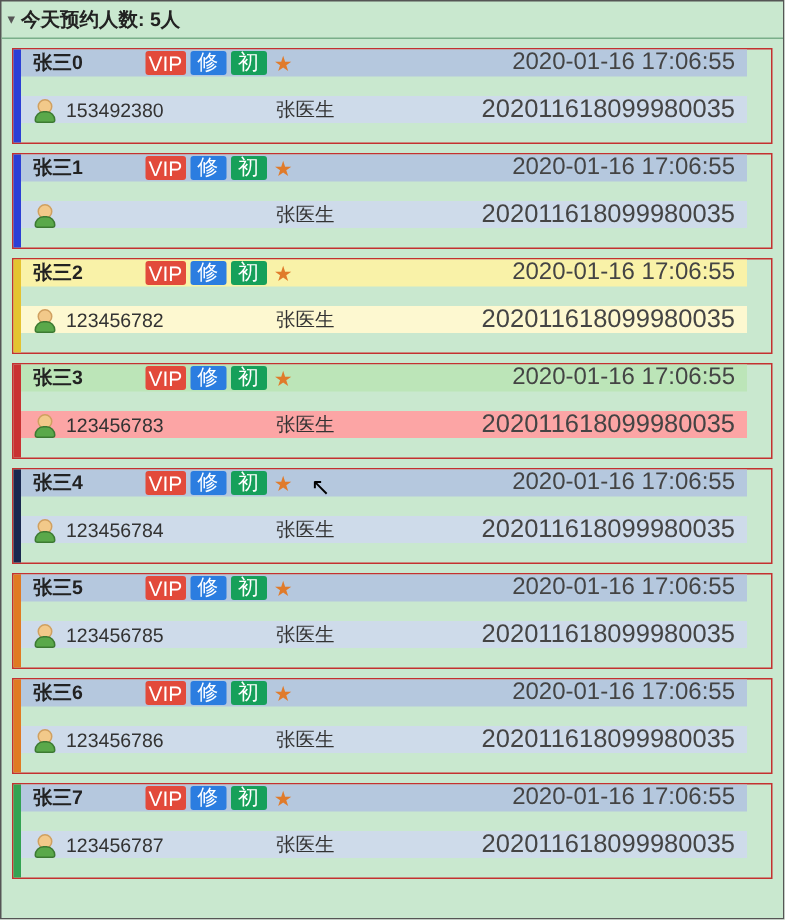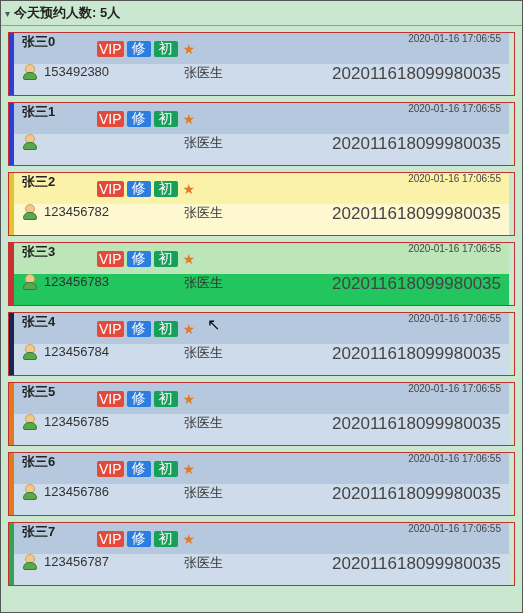--- a/index.html
+++ b/index.html
@@ -3,43 +3,43 @@
 <meta charset="utf-8">
 <style>
 html,body{margin:0;padding:0;font-family:"Microsoft YaHei",SimSun,Arial,sans-serif;font-size:13px;background:#fff}
 .outer{width:521px;height:611px;border:1px solid #555;background:#c9e8cf;position:relative;overflow:hidden}
 .header{display:flex;align-items:center;height:24px;border-bottom:1px solid #7aae8a;padding-left:4px;color:#222;font-size:13px}
 .header .arrow{font-size:10px;color:#555;margin-right:4px}
 .header .title{font-weight:700}
 .list-area{height:585px;overflow-y:auto;overflow-x:hidden}
 .card{border:1px solid #c43030;margin:6px 7px;position:relative;height:62px}
 .card .stripe{position:absolute;left:0;top:0;bottom:0;width:5px}
-.card .line{position:absolute;left:5px;right:5px;height:31px;display:flex;}
+.card .line{position:absolute;left:5px;right:16px;height:18px;display:flex;align-items:center}
 .card .line.top{top:0}
 .card .line.bot{top:31px}
 .name{font-weight:700;color:#222;margin-left:8px;min-width:55px}
 .badges{display:flex;gap:3px;align-items:center;margin-left:20px}
 .badge{display:inline-flex;align-items:center;justify-content:center;height:16px;min-width:20px;padding:0 2px;font-size:14px;color:#fff;border-radius:2px;font-weight:400}
 .badge.vip{background:#e24a3b}
 .badge.xiu{background:#2b7de0}
 .badge.chu{background:#16a05a}
 .star{color:#e07b2b;font-size:14px;margin-left:2px}
-.ts{position:absolute;right:8px;color:#444;font-size:10px}
+.ts{position:absolute;right:8px;color:#444;font-size:16px}
 .person-ico{width:14px;height:14px;margin-left:8px;margin-right:8px;display:inline-block;position:relative}
 .person-ico::before{content:"";position:absolute;left:3px;top:0;width:8px;height:8px;border-radius:50%;background:#f2c98a;border:1px solid #d0a060}
 .person-ico::after{content:"";position:absolute;left:1px;top:8px;width:12px;height:6px;border-radius:6px 6px 2px 2px;background:#5aa84a;border:1px solid #3c7a32}
 .phone{color:#333;min-width:115px}
 .doctor{color:#333;position:absolute;left:170px}
 .ordernum{position:absolute;right:8px;color:#444;font-size:17px}
 .g-blue{background:#b5c8de}
 .g-yellow{background:#f9f2a8}
 .g-green{background:#bce5b8}
 .l-blue{background:#cedbea}
 .l-yellow{background:#fdf8d0}
-.l-green{background:#22c55e}
+.l-green{background:#fca5a5}
 .stripe.s0{background:#2b3fd6}
 .stripe.s1{background:#2b3fd6}
 .stripe.s2{background:#e4c330}
 .stripe.s3{background:#c93232}
 .stripe.s4{background:#18274f}
 .stripe.s5{background:#e07a22}
 .stripe.s6{background:#e07a22}
 .stripe.s7{background:#32a352}
 
 .list-area::-webkit-scrollbar{width:17px;background:#e9e9e9}

